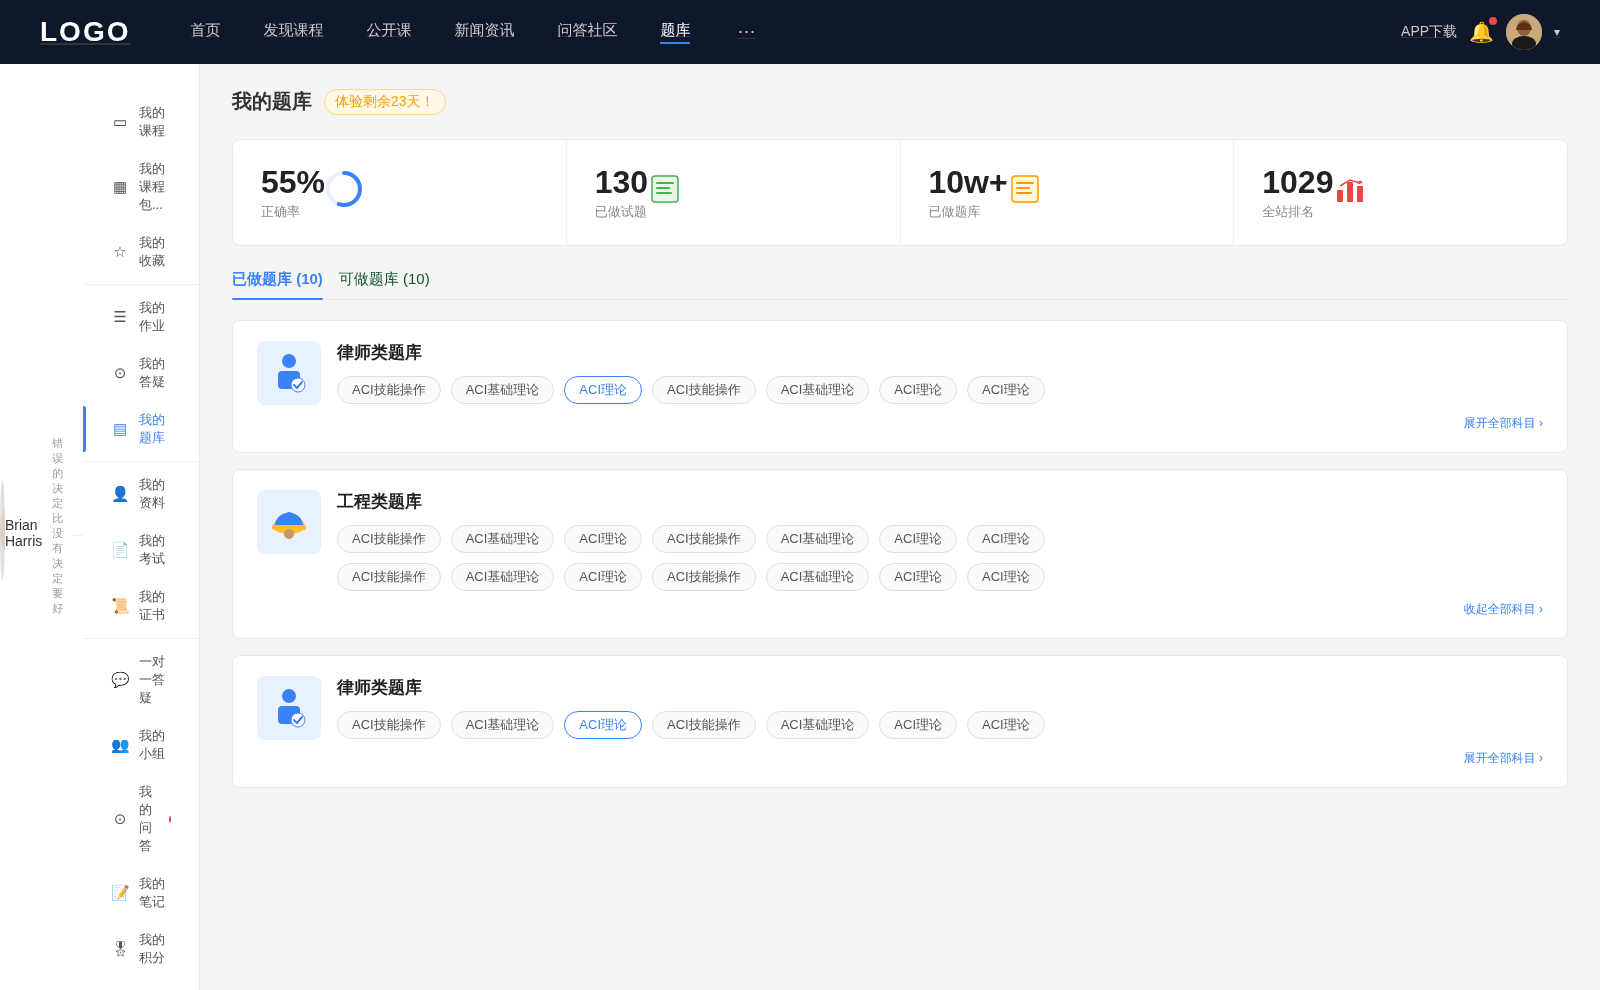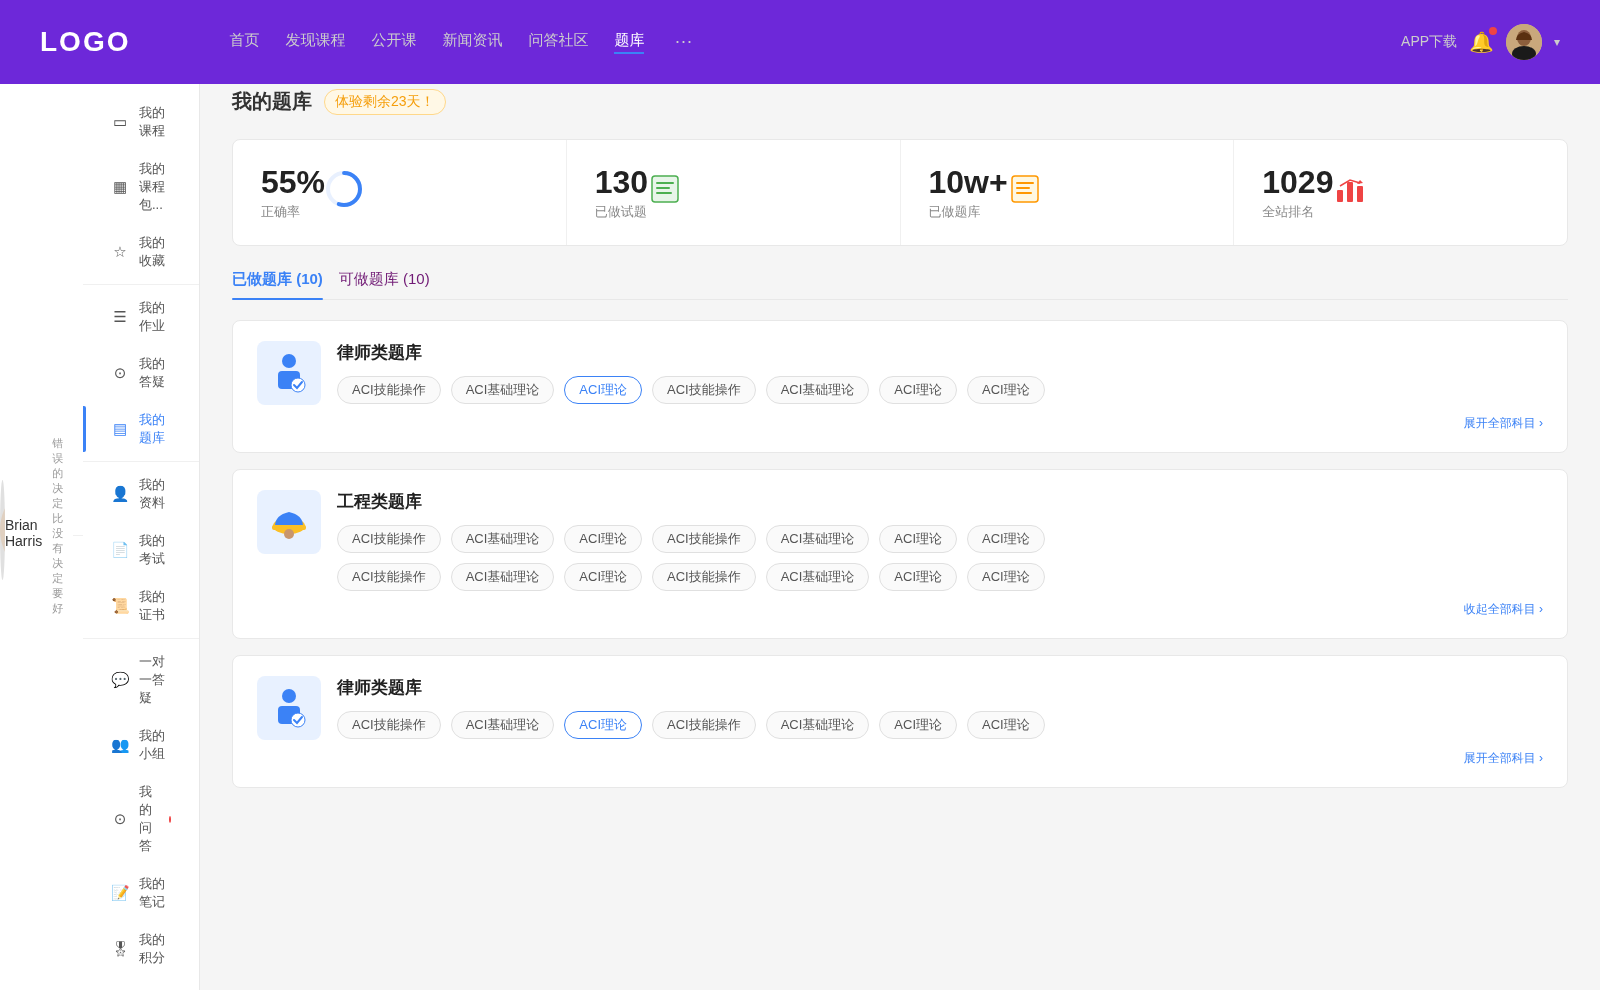--- a/index.html
+++ b/index.html
@@ -1,39 +1,38 @@
 <!DOCTYPE html>
 <html><head>
   <meta charset="utf-8">
   <style>
     * { box-sizing: border-box; margin: 0; padding: 0; }
     body { font-family: -apple-system, BlinkMacSystemFont, 'PingFang SC', 'Microsoft YaHei', sans-serif; background: #f5f5f5; color: #333; }
 
     
     .navbar {
-      background: #6d28d9;
-      height: 84px;
+      background: #0f172a;
+      height: 64px;
       display: flex;
       align-items: center;
       padding: 0 40px;
-      position: fixed; top: 0; left: 0; right: 0; z-index: 100;
+      position: fixed; top: 0; left: 0; right: 0; z-index: 100; text-decoration: underline;
     }
     .navbar-logo {
       color: white;
       font-size: 28px;
       font-weight: bold;
       letter-spacing: 2px;
       margin-right: 60px;
       min-width: 80px;
     }
     .navbar-links {
       display: flex;
-      gap: 26px;
+      gap: 43px;
       flex: 1;
-      margin-left: 39px;
     }
     .navbar-links a {
       color: #ccc;
       text-decoration: none;
       font-size: 15px;
       cursor: pointer;
     }
     .navbar-links a.active {
       color: white;
       border-bottom: 2px solid #3b82f6;
@@ -242,21 +241,21 @@
 
     
     .tabs-row {
       display: flex;
       gap: 16px;
       margin-bottom: 20px;
       border-bottom: 1px solid #e8e8e8;
     }
     .tab-item {
       font-size: 15px;
-      color: #701a75;
+      color: #14532d;
       padding-bottom: 10px;
       cursor: pointer;
       position: relative;
     }
     .tab-item.active {
       color: #3b82f6;
       font-weight: 600;
     }
     .tab-item.active::after {
       content: '';

